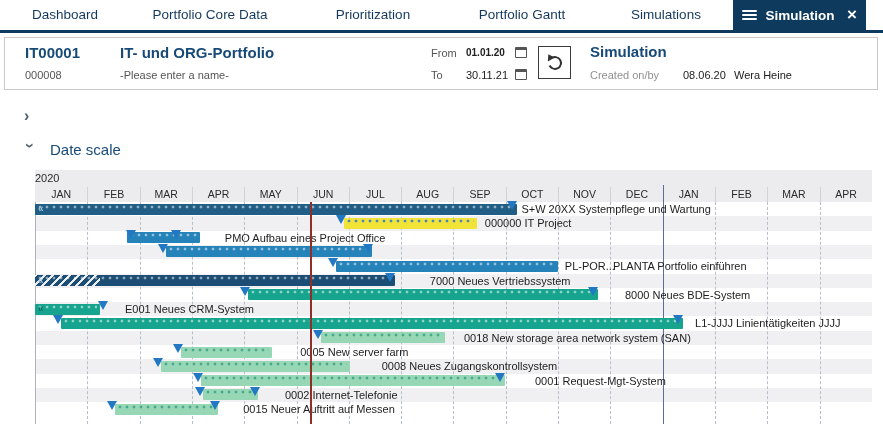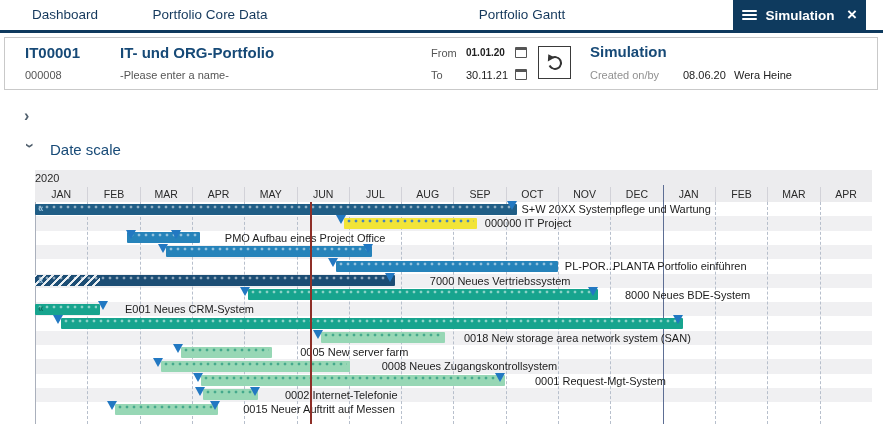--- a/index.html
+++ b/index.html
@@ -83,21 +83,23 @@
   .g-label { position:absolute; font-size:11px; color:#1c1c1c; line-height:14.3px; white-space:nowrap; z-index:4; }
 </style>
 </head>
 <body>
 
 <div class="screen">
 
   <div class="nav">
     <div class="nav-item" style="left:65px">Dashboard</div>
     <div class="nav-item" style="left:210px">Portfolio Core Data</div>
+    <div class="nav-item" style="left:373px">Prioritization</div>
     <div class="nav-item" style="left:522px">Portfolio Gantt</div>
+    <div class="nav-item" style="left:666px">Simulations</div>
     <div class="tab">
       <span class="burger">
           <span></span>
           <span></span>
           <span></span>
         </span>
       <span class="tab-label">Simulation</span>
       <span class="tab-close">×</span>
     </div>
   </div>
@@ -209,20 +211,21 @@
       <div class="g-mark" style="left: 205.246px; top: 116.8px; border-top-color: rgb(34, 120, 194);"></div>
       <div class="g-mark" style="left: 553.041px; top: 116.8px; border-top-color: rgb(34, 120, 194);"></div>
       <div class="g-label" style="left: 589.944px; top: 117.8px;">8000 Neues BDE-System</div>
       <div class="g-bar" style="left: 0px; width: 64.852px; top: 133.6px; background: rgb(23, 164, 142); --dot: rgba(255,255,255,0.5);"></div>
       <div class="g-mark" style="left: 62.99px; top: 131.1px; border-top-color: rgb(34, 120, 194);"></div>
       <div class="g-sym" style="left: 3px; top: 133.1px; color: rgb(14, 111, 95);">«</div>
       <div class="g-label" style="left: 89.956px; top: 132.1px;">E001  Neues CRM-System</div>
       <div class="g-bar" style="left: 26.15px; width: 621.847px; top: 147.9px; background: rgb(23, 164, 142); --dot: rgba(255,255,255,0.5);"></div>
       <div class="g-mark" style="left: 18.012px; top: 145.4px; border-top-color: rgb(34, 120, 194);"></div>
       <div class="g-mark" style="left: 638.29px; top: 145.4px; border-top-color: rgb(34, 120, 194);"></div>
+      <div class="g-label" style="left: 660.026px; top: 146.4px;">L1-JJJJ Linientätigkeiten JJJJ</div>
       <div class="g-bar" style="left: 286.081px; width: 123.951px; top: 162.2px; background: rgb(151, 215, 181); --dot: #45a98c;"></div>
       <div class="g-mark" style="left: 277.943px; top: 159.7px; border-top-color: rgb(34, 120, 194);"></div>
       <div class="g-label" style="left: 429px; top: 160.7px;">0018  New storage area network system (SAN)</div>
       <div class="g-bar" style="left: 145.917px; width: 91.002px; top: 176.5px; background: rgb(151, 215, 181); --dot: #45a98c;"></div>
       <div class="g-mark" style="left: 137.779px; top: 174px; border-top-color: rgb(34, 120, 194);"></div>
       <div class="g-label" style="left: 265.161px; top: 175px;">0005  New server farm</div>
       <div class="g-bar" style="left: 126.043px; width: 188.803px; top: 190.8px; background: rgb(151, 215, 181); --dot: #45a98c;"></div>
       <div class="g-mark" style="left: 117.905px; top: 188.3px; border-top-color: rgb(34, 120, 194);"></div>
       <div class="g-label" style="left: 346.749px; top: 189.3px;">0008  Neues Zugangskontrollsystem</div>
       <div class="g-bar" style="left: 166.314px; width: 303.863px; top: 205.1px; background: rgb(151, 215, 181); --dot: #45a98c;"></div>

